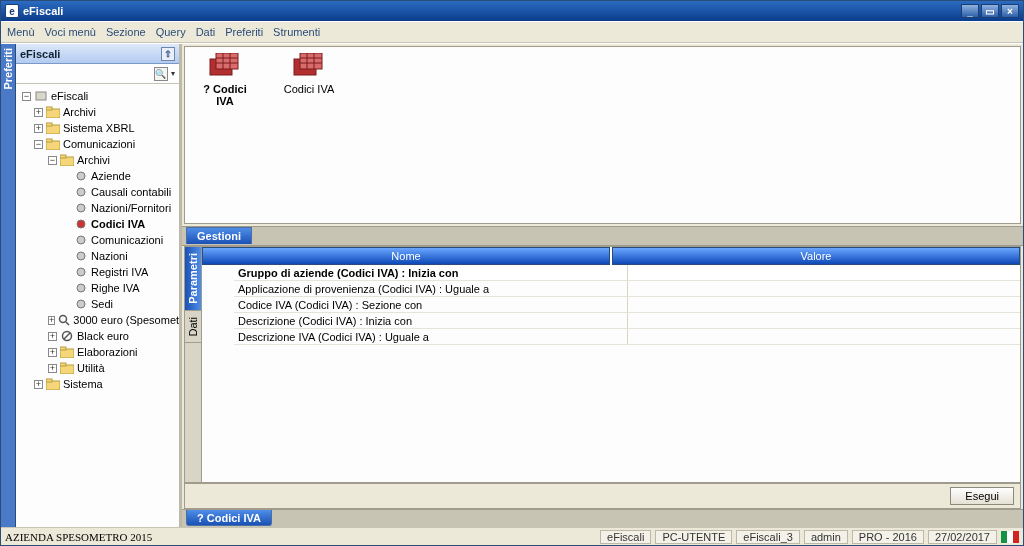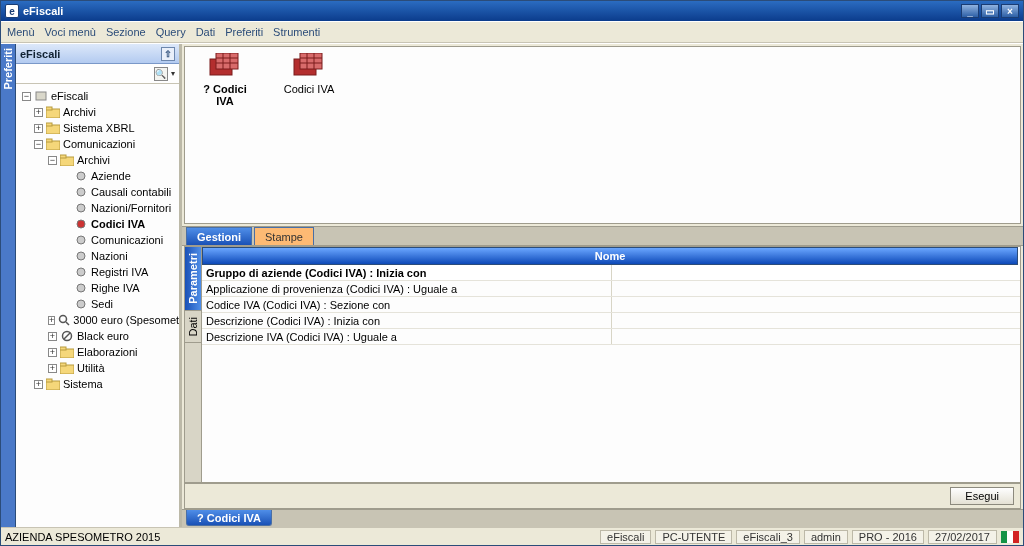--- a/index.html
+++ b/index.html
@@ -33,48 +33,48 @@
   .folder svg, .nic svg { display:block; }
   .bold { font-weight:bold; }
   .indent1 { padding-left:16px; }
   .indent2 { padding-left:30px; }
   .indent3 { padding-left:44px; }
   
   .rightpanel { flex:1; display:flex; flex-direction:column; background:#ece9d8;border-radius:32px; }
   .iconarea { height:178px; background:#fdfdfd; border:1px solid #9f9c8d; margin:2px; display:flex; align-items:flex-start; padding:6px 10px; gap:24px; }
   .bigicon { width:60px; display:flex; flex-direction:column; align-items:center; gap:4px; cursor:pointer; text-align:center; line-height:1.1; }
   .bigicon .lbl { font-size:11px; }
-  .tabbar { height:20px; display:flex; align-items:flex-start; padding-left:4px; gap:2px; background:#c8c4b4; border-top:1px solid #9f9c8d; border-bottom:1px solid #9f9c8d;}
+  .tabbar { height:20px; display:flex; align-items:flex-start; padding-left:4px; gap:2px; background:#c8c4b4; border-top:1px solid #9f9c8d; border-bottom:1px solid #9f9c8d;flex-direction:column;}
   .tab { padding:2px 10px; border:1px solid #4a6fa5; border-bottom:none; height:18px; display:flex; align-items:center; font-size:11px; cursor:pointer; }
   .tab.active { background: linear-gradient(#4f8ee8,#1a51b6); color:#fff; font-weight:bold; }
   .tab.inactive { background:#fdba74; color:#333; }
   .midarea { flex:1; display:flex; background:#fdfdfd; border:1px solid #9f9c8d; margin:0 2px; overflow:hidden; }
   .sidetabs { width:17px; background:#d8d5c6; border-right:1px solid #9f9c8d; display:flex; flex-direction:column; }
   .sidetab { flex:0 0 auto; writing-mode:vertical-rl; text-orientation:mixed; padding:6px 1px; border-bottom:1px solid #9f9c8d; display:flex; align-items:center; justify-content:center; cursor:pointer; font-size:11px;}
   .sidetab span { transform:rotate(180deg); }
   .sidetab.active { background: linear-gradient(90deg,#1a51b6,#4f8ee8); color:#fff; font-weight:bold; }
   .table { flex:1; display:flex; flex-direction:column; }
   .thead { display:flex; height:18px; }
   .th { flex:1; background: linear-gradient(#6aa6ff,#0d49b8); color:#fff; border:1px solid #2b4c79; display:flex; align-items:center; justify-content:center; font-size:11px; }
-  .th:first-child { margin-right:2px;font-weight:bold; }
-  .rows { flex:1; overflow:auto; }
+  .th:first-child { margin-right:2px; }
+  .rows { flex:1; overflow:auto;padding-left:32px; }
   .row { display:flex; height:16px; border-bottom:1px solid #e5e3da; }
   .cell { flex:1; padding:0 4px; display:flex; align-items:center; overflow:hidden; }
   .cell:first-child { border-right:1px solid #d8d5c6; }
   .row.sel { background:#ffffff; }
   .row.sel .cell:first-child { font-weight:bold; }
   .row.sel .cell:last-child { background:#ffffff; }
   .valcell-input { width:100%; height:14px; border:none; background:transparent; font-family:inherit; font-size:11px; }
   .execbar { height:26px; background:#ece9d8; border:1px solid #9f9c8d; margin:0 2px; display:flex; align-items:center; justify-content:flex-end; padding:0 6px; }
   .btn { border:1px solid #8c8a7e; background: linear-gradient(#fefefe,#e4e1d4); padding:2px 14px; cursor:pointer; font-family:inherit; font-size:11px;}
   .bottomtab { height:18px; background:#c8c4b4; display:flex; align-items:flex-start; padding-left:4px; border-top:1px solid #9f9c8d;}
   .bottomtab .tab { border-top:none; border-bottom:1px solid #4a6fa5; border-radius:0 0 3px 3px; height:16px;}
   
   .status { height:18px; background:#ece9d8; border-top:1px solid #c8c4b4; display:flex; align-items:center; padding:0 4px; gap:4px; }
-  .status .left { flex:1; }
+  .status .left { flex:1;font-family:Liberation Serif, serif; }
   .statcell { border:1px solid #bdb9a8; padding:0 6px; height:14px; display:flex; align-items:center; background:#f4f2e8; color:#333;}
   .flag { width:18px; height:12px; display:flex; }
   .flag div { flex:1; }
 </style>
 </head>
 <body>
 
 <div class="window">
 
   <div class="titlebar">
@@ -333,20 +333,21 @@
           <div class="sidetab active">
               <span>Parametri</span>
             </div>
           <div class="sidetab">
               <span>Dati</span>
             </div>
         </div>
         <div class="table">
           <div class="thead">
             <div class="th">Nome</div>
+            <div class="th">Valore</div>
           </div>
           <div class="rows" id="rows">
               <div class="row sel">
                 <div class="cell">Gruppo di aziende (Codici IVA) : Inizia con</div>
                 <div class="cell">
                   <input class="valcell-input" value="" style="">
                 </div>
               </div>
               <div class="row">
                 <div class="cell">Applicazione di provenienza (Codici IVA) : Uguale a</div>

